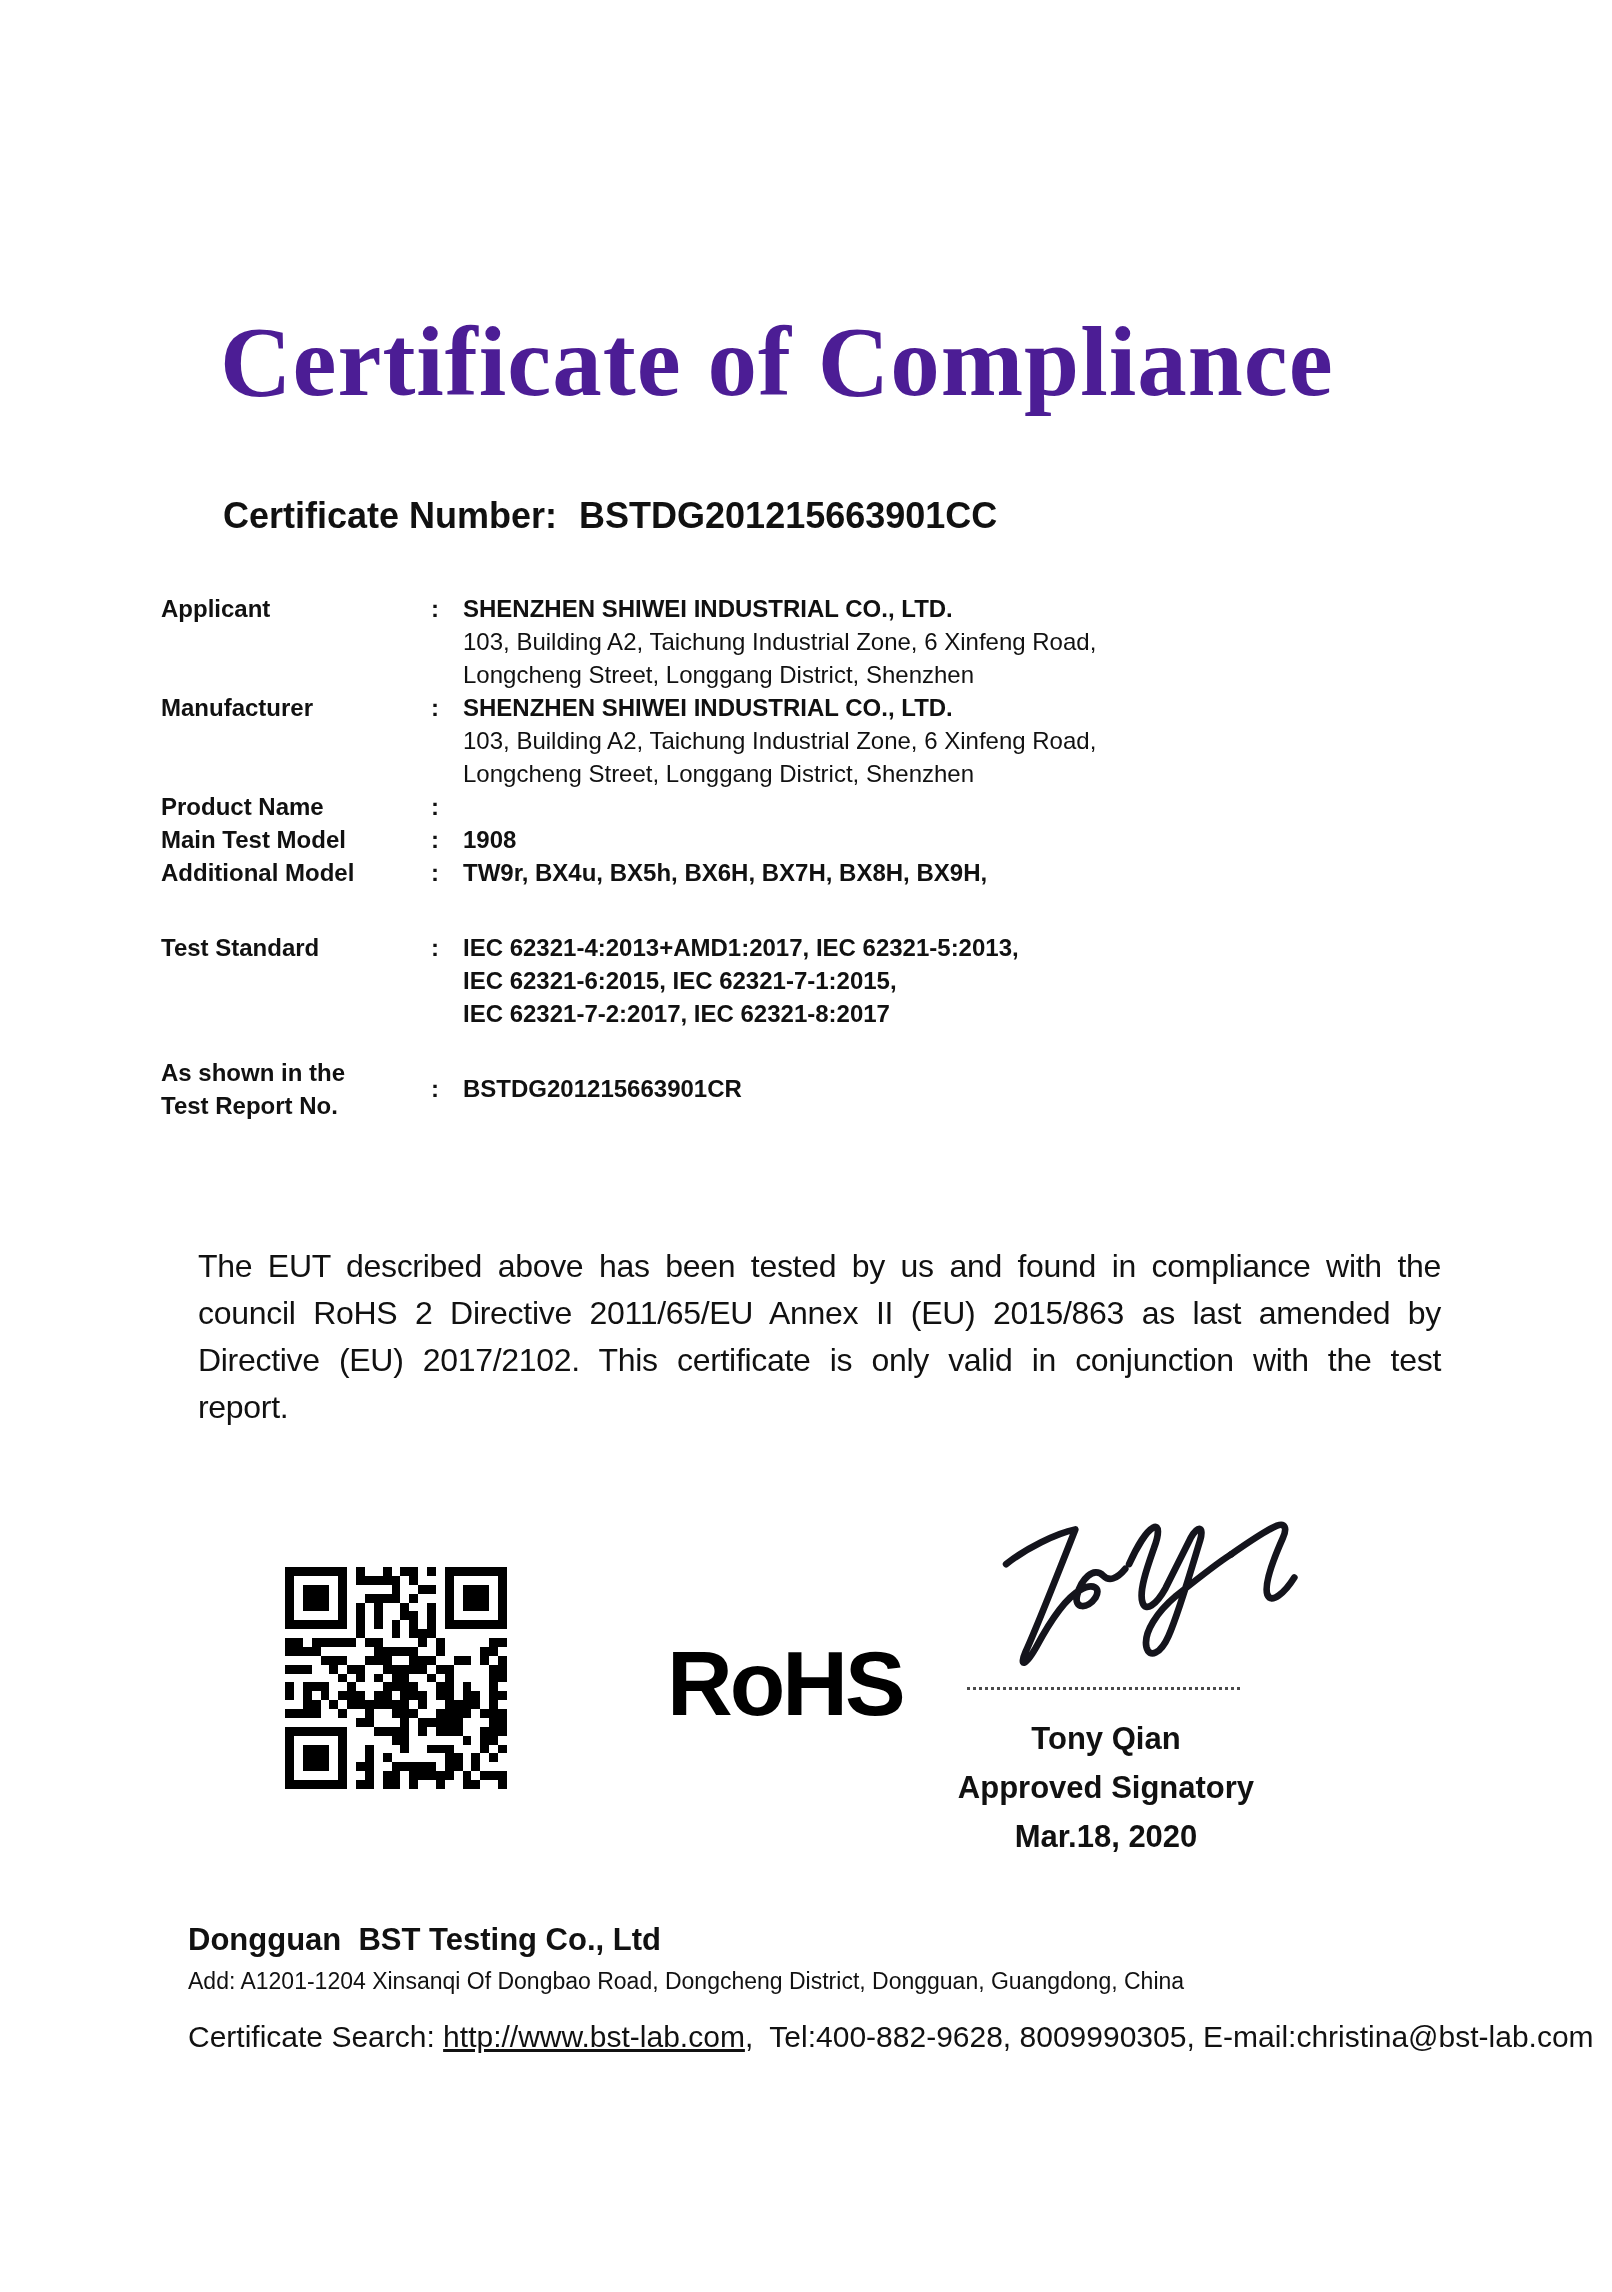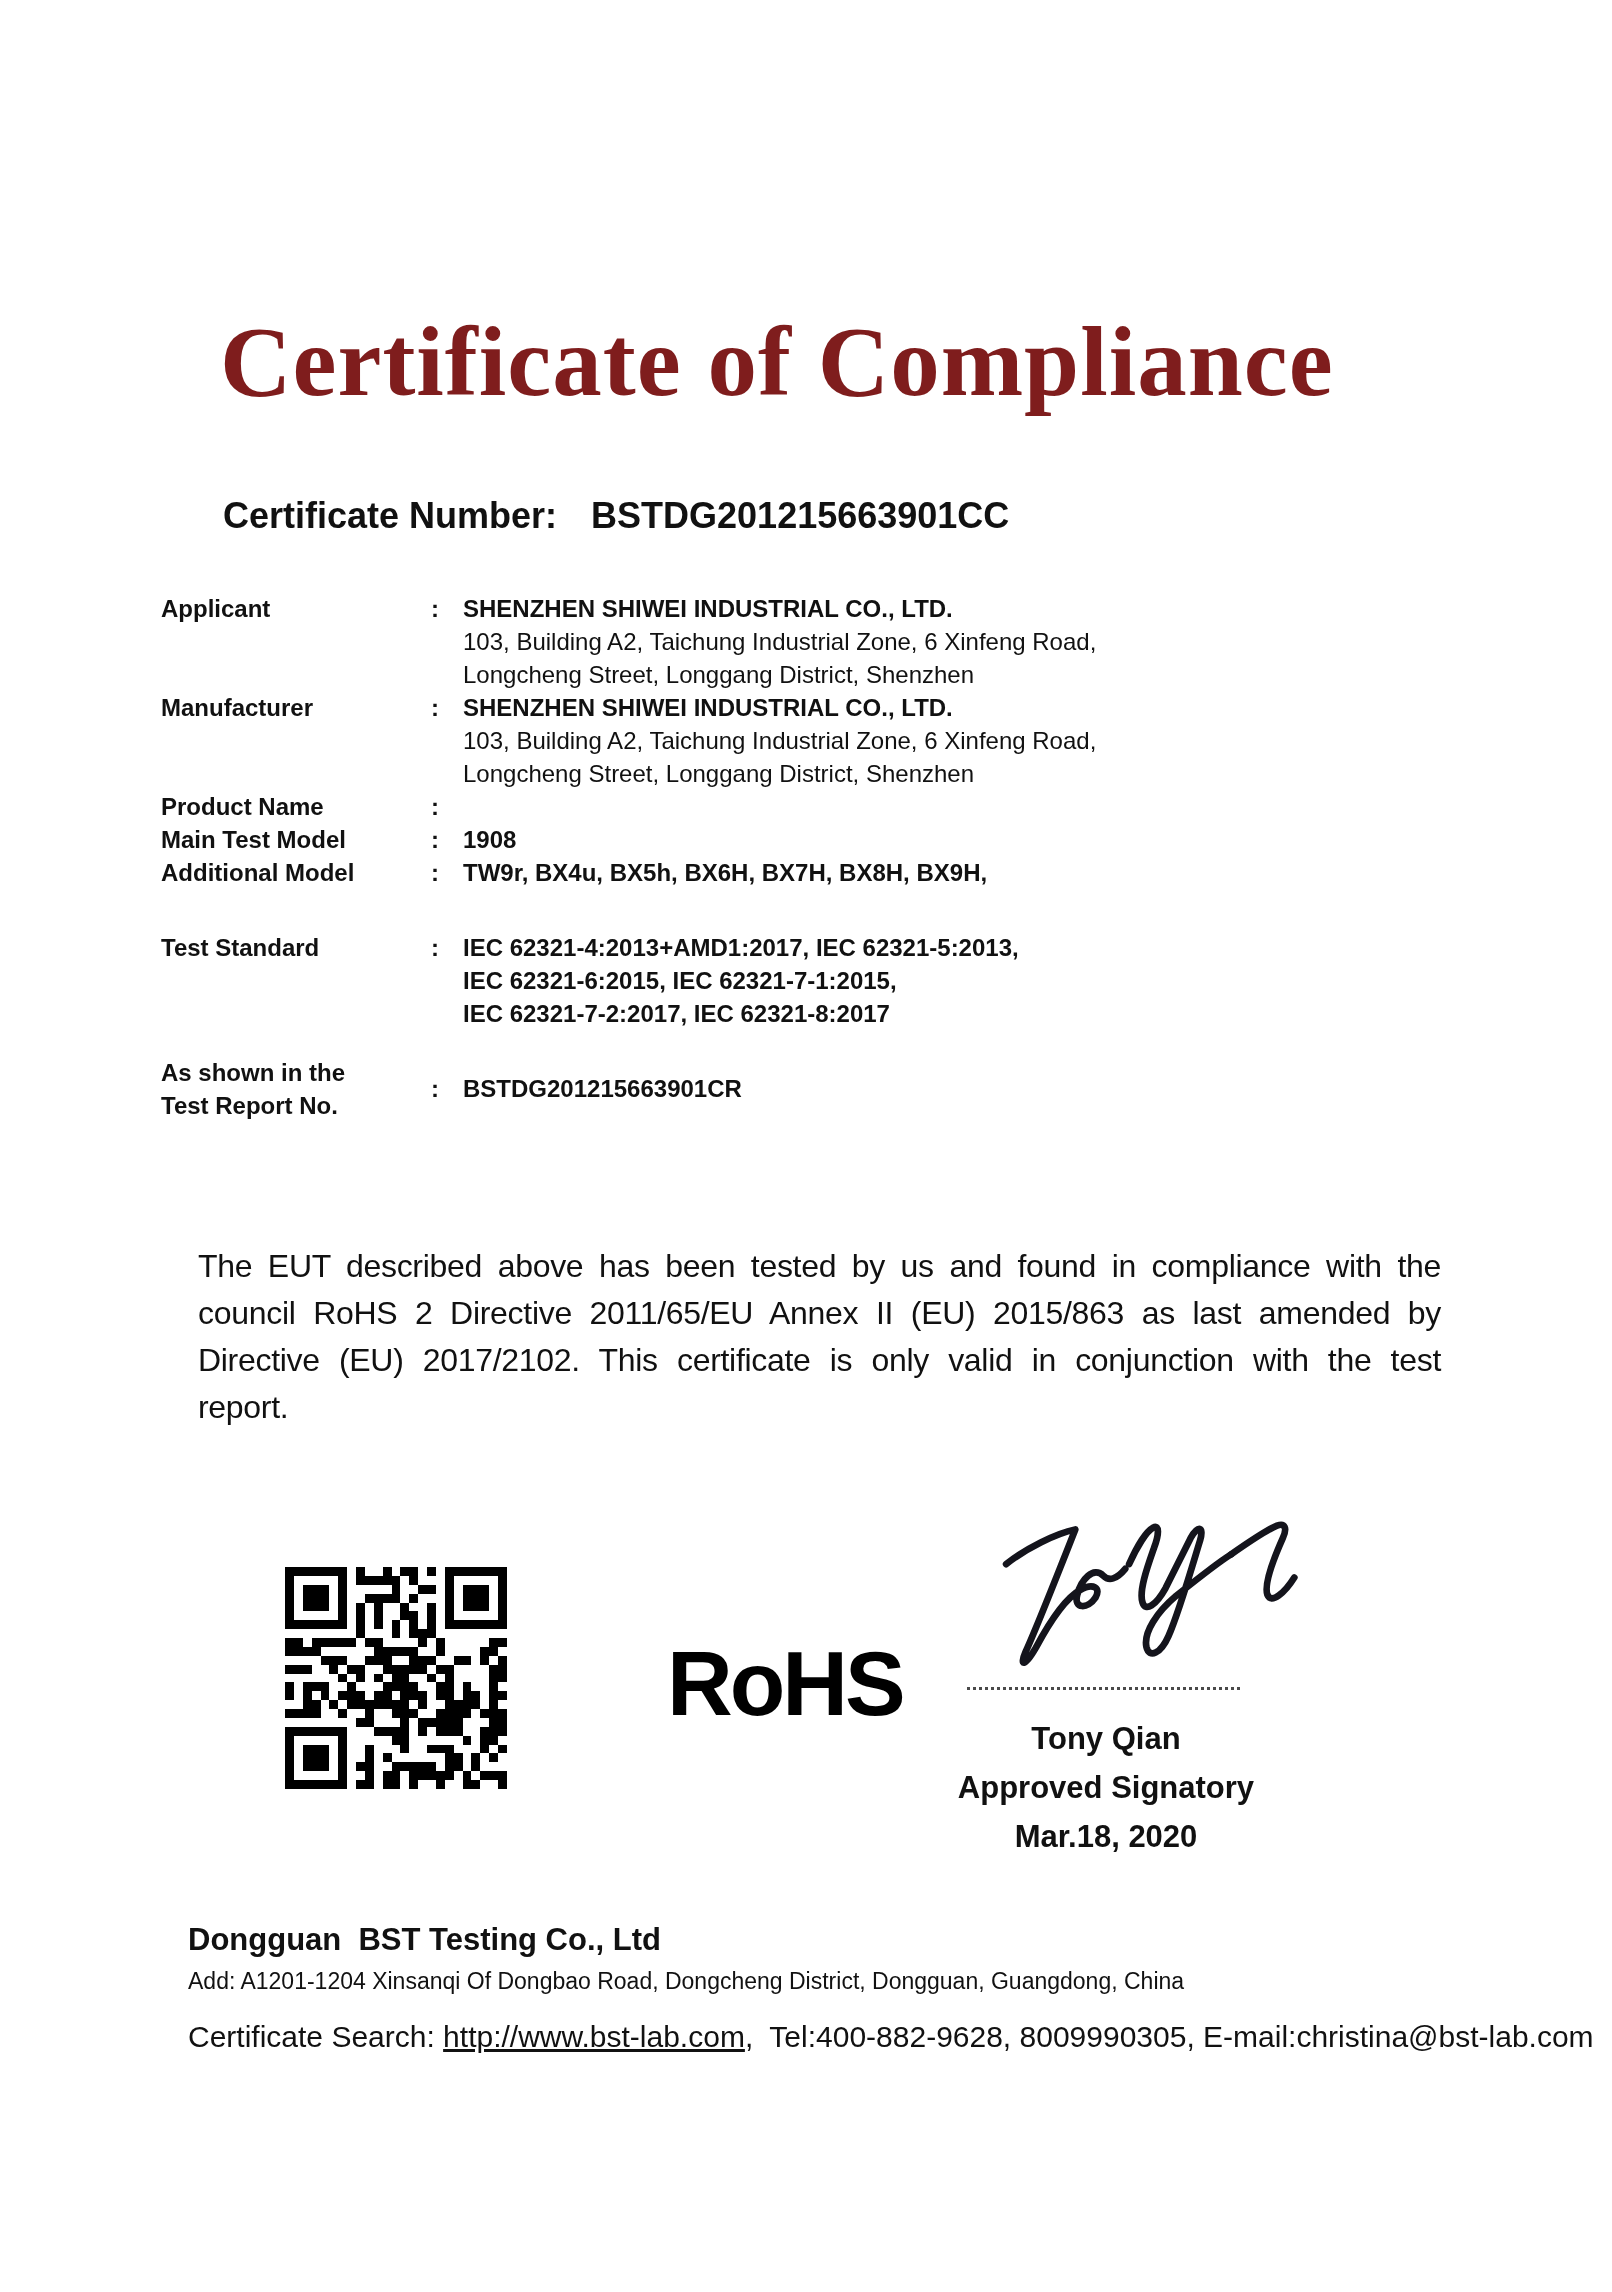--- a/index.html
+++ b/index.html
@@ -8,27 +8,27 @@
     width:1613px;height:2293px;
     background:#ffffff;
     font-family:"Liberation Sans", sans-serif;
     color:#111111;
     overflow:hidden;
   }
   .doc-title{
     position:absolute;left:220px;top:305px;
     font-family:"Liberation Serif", serif;
     font-weight:bold;font-size:99px;letter-spacing:1px;
-    color:#7f1d1d;white-space:nowrap;
+    color:#4c1d95;white-space:nowrap;
   }
   .cert-line{
     position:absolute;left:223px;top:495px;
     font-size:36px;font-weight:bold;white-space:nowrap;
   }
-  .cert-line .cert-value{margin-left:34px;}
+  .cert-line .cert-value{margin-left:22px;}
   .info{
     position:absolute;left:161px;top:592px;width:1287px;
     font-size:24px;line-height:33px;
   }
   .row{display:flex;align-items:flex-start;}
   .row .label{width:270px;font-weight:bold;flex:0 0 270px;}
   .row .colon{width:32px;flex:0 0 32px;font-weight:bold;}
   .row .value{flex:1 1 auto;}
   .bold{font-weight:bold;}
   .row.gap-lg{margin-top:42px;}

